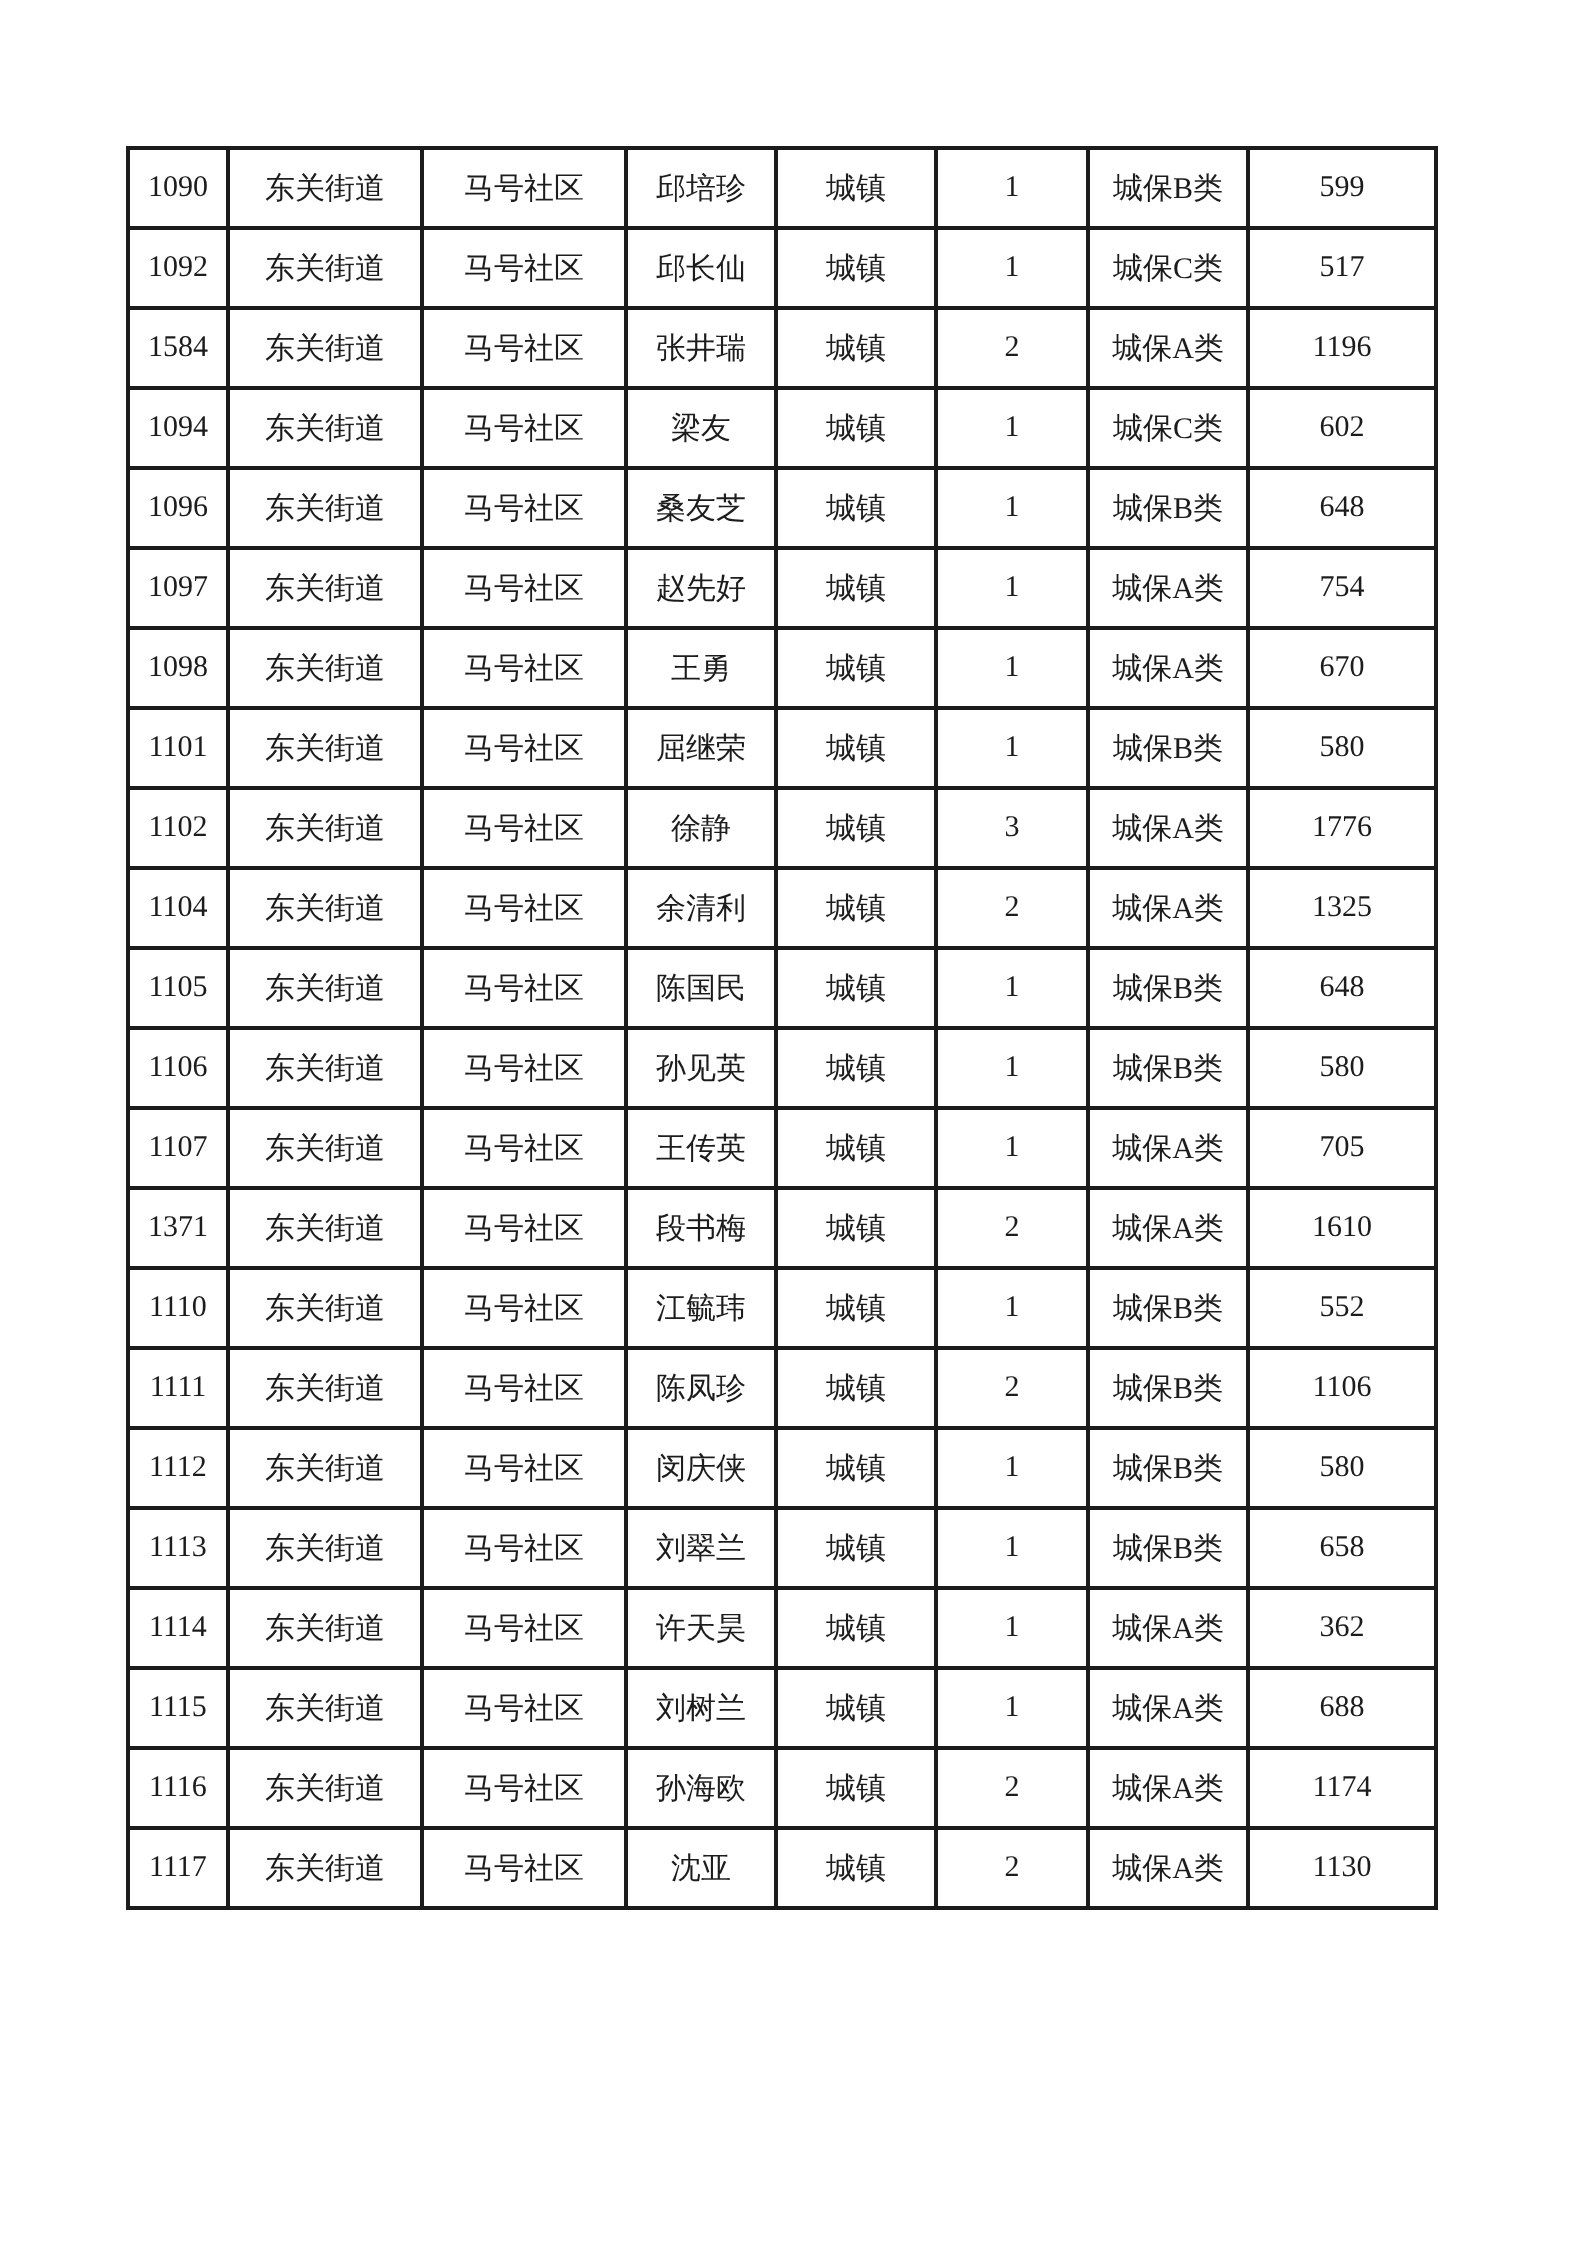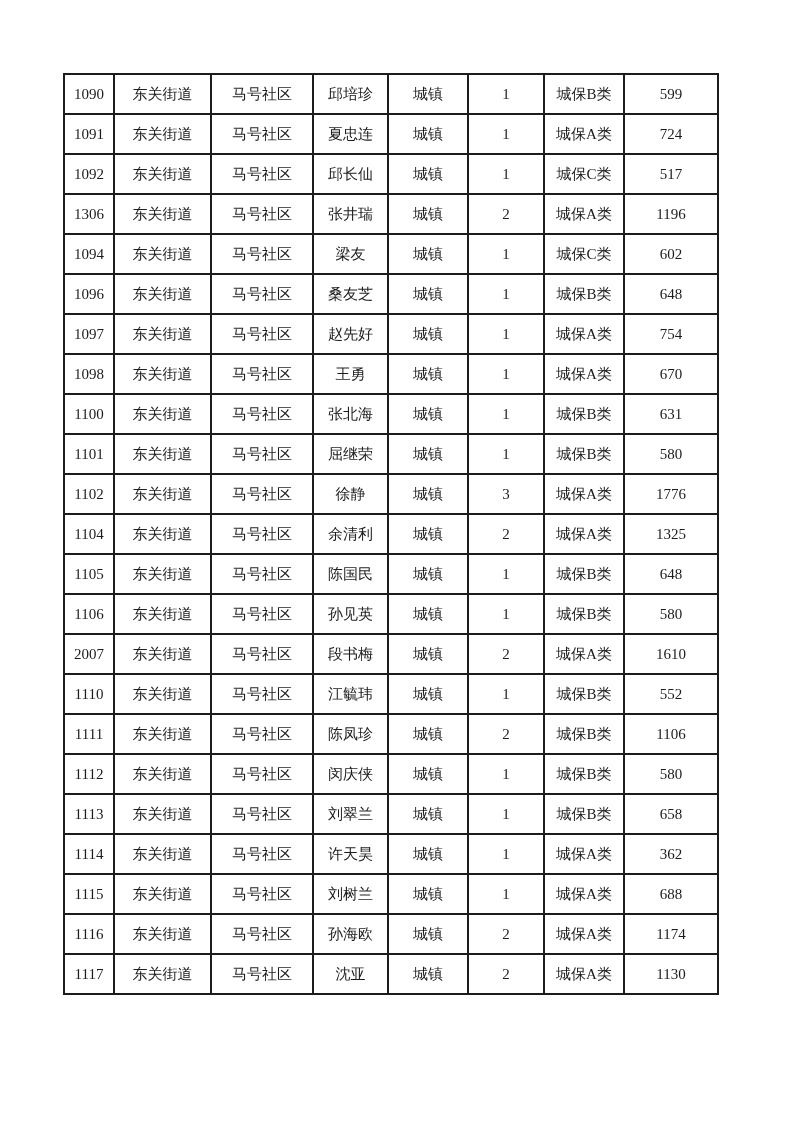--- a/index.html
+++ b/index.html
@@ -63,41 +63,31 @@
     <td>1090</td>
     <td>东关街道</td>
     <td>马号社区</td>
     <td>邱培珍</td>
     <td>城镇</td>
     <td>1</td>
     <td>城保B类</td>
     <td>599</td>
   </tr>
         <tr>
-    <td>1091</td>
-    <td>东关街道</td>
-    <td>马号社区</td>
-    <td>夏忠连</td>
-    <td>城镇</td>
-    <td>1</td>
-    <td>城保A类</td>
-    <td>724</td>
-  </tr>
-        <tr>
     <td>1092</td>
     <td>东关街道</td>
     <td>马号社区</td>
     <td>邱长仙</td>
     <td>城镇</td>
     <td>1</td>
     <td>城保C类</td>
     <td>517</td>
   </tr>
         <tr>
-    <td>1306</td>
+    <td>1584</td>
     <td>东关街道</td>
     <td>马号社区</td>
     <td>张井瑞</td>
     <td>城镇</td>
     <td>2</td>
     <td>城保A类</td>
     <td>1196</td>
   </tr>
         <tr>
     <td>1094</td>
@@ -133,30 +123,20 @@
     <td>1098</td>
     <td>东关街道</td>
     <td>马号社区</td>
     <td>王勇</td>
     <td>城镇</td>
     <td>1</td>
     <td>城保A类</td>
     <td>670</td>
   </tr>
         <tr>
-    <td>1100</td>
-    <td>东关街道</td>
-    <td>马号社区</td>
-    <td>张北海</td>
-    <td>城镇</td>
-    <td>1</td>
-    <td>城保B类</td>
-    <td>631</td>
-  </tr>
-        <tr>
     <td>1101</td>
     <td>东关街道</td>
     <td>马号社区</td>
     <td>屈继荣</td>
     <td>城镇</td>
     <td>1</td>
     <td>城保B类</td>
     <td>580</td>
   </tr>
         <tr>
@@ -193,21 +173,31 @@
     <td>1106</td>
     <td>东关街道</td>
     <td>马号社区</td>
     <td>孙见英</td>
     <td>城镇</td>
     <td>1</td>
     <td>城保B类</td>
     <td>580</td>
   </tr>
         <tr>
-    <td>2007</td>
+    <td>1107</td>
+    <td>东关街道</td>
+    <td>马号社区</td>
+    <td>王传英</td>
+    <td>城镇</td>
+    <td>1</td>
+    <td>城保A类</td>
+    <td>705</td>
+  </tr>
+        <tr>
+    <td>1371</td>
     <td>东关街道</td>
     <td>马号社区</td>
     <td>段书梅</td>
     <td>城镇</td>
     <td>2</td>
     <td>城保A类</td>
     <td>1610</td>
   </tr>
         <tr>
     <td>1110</td>

